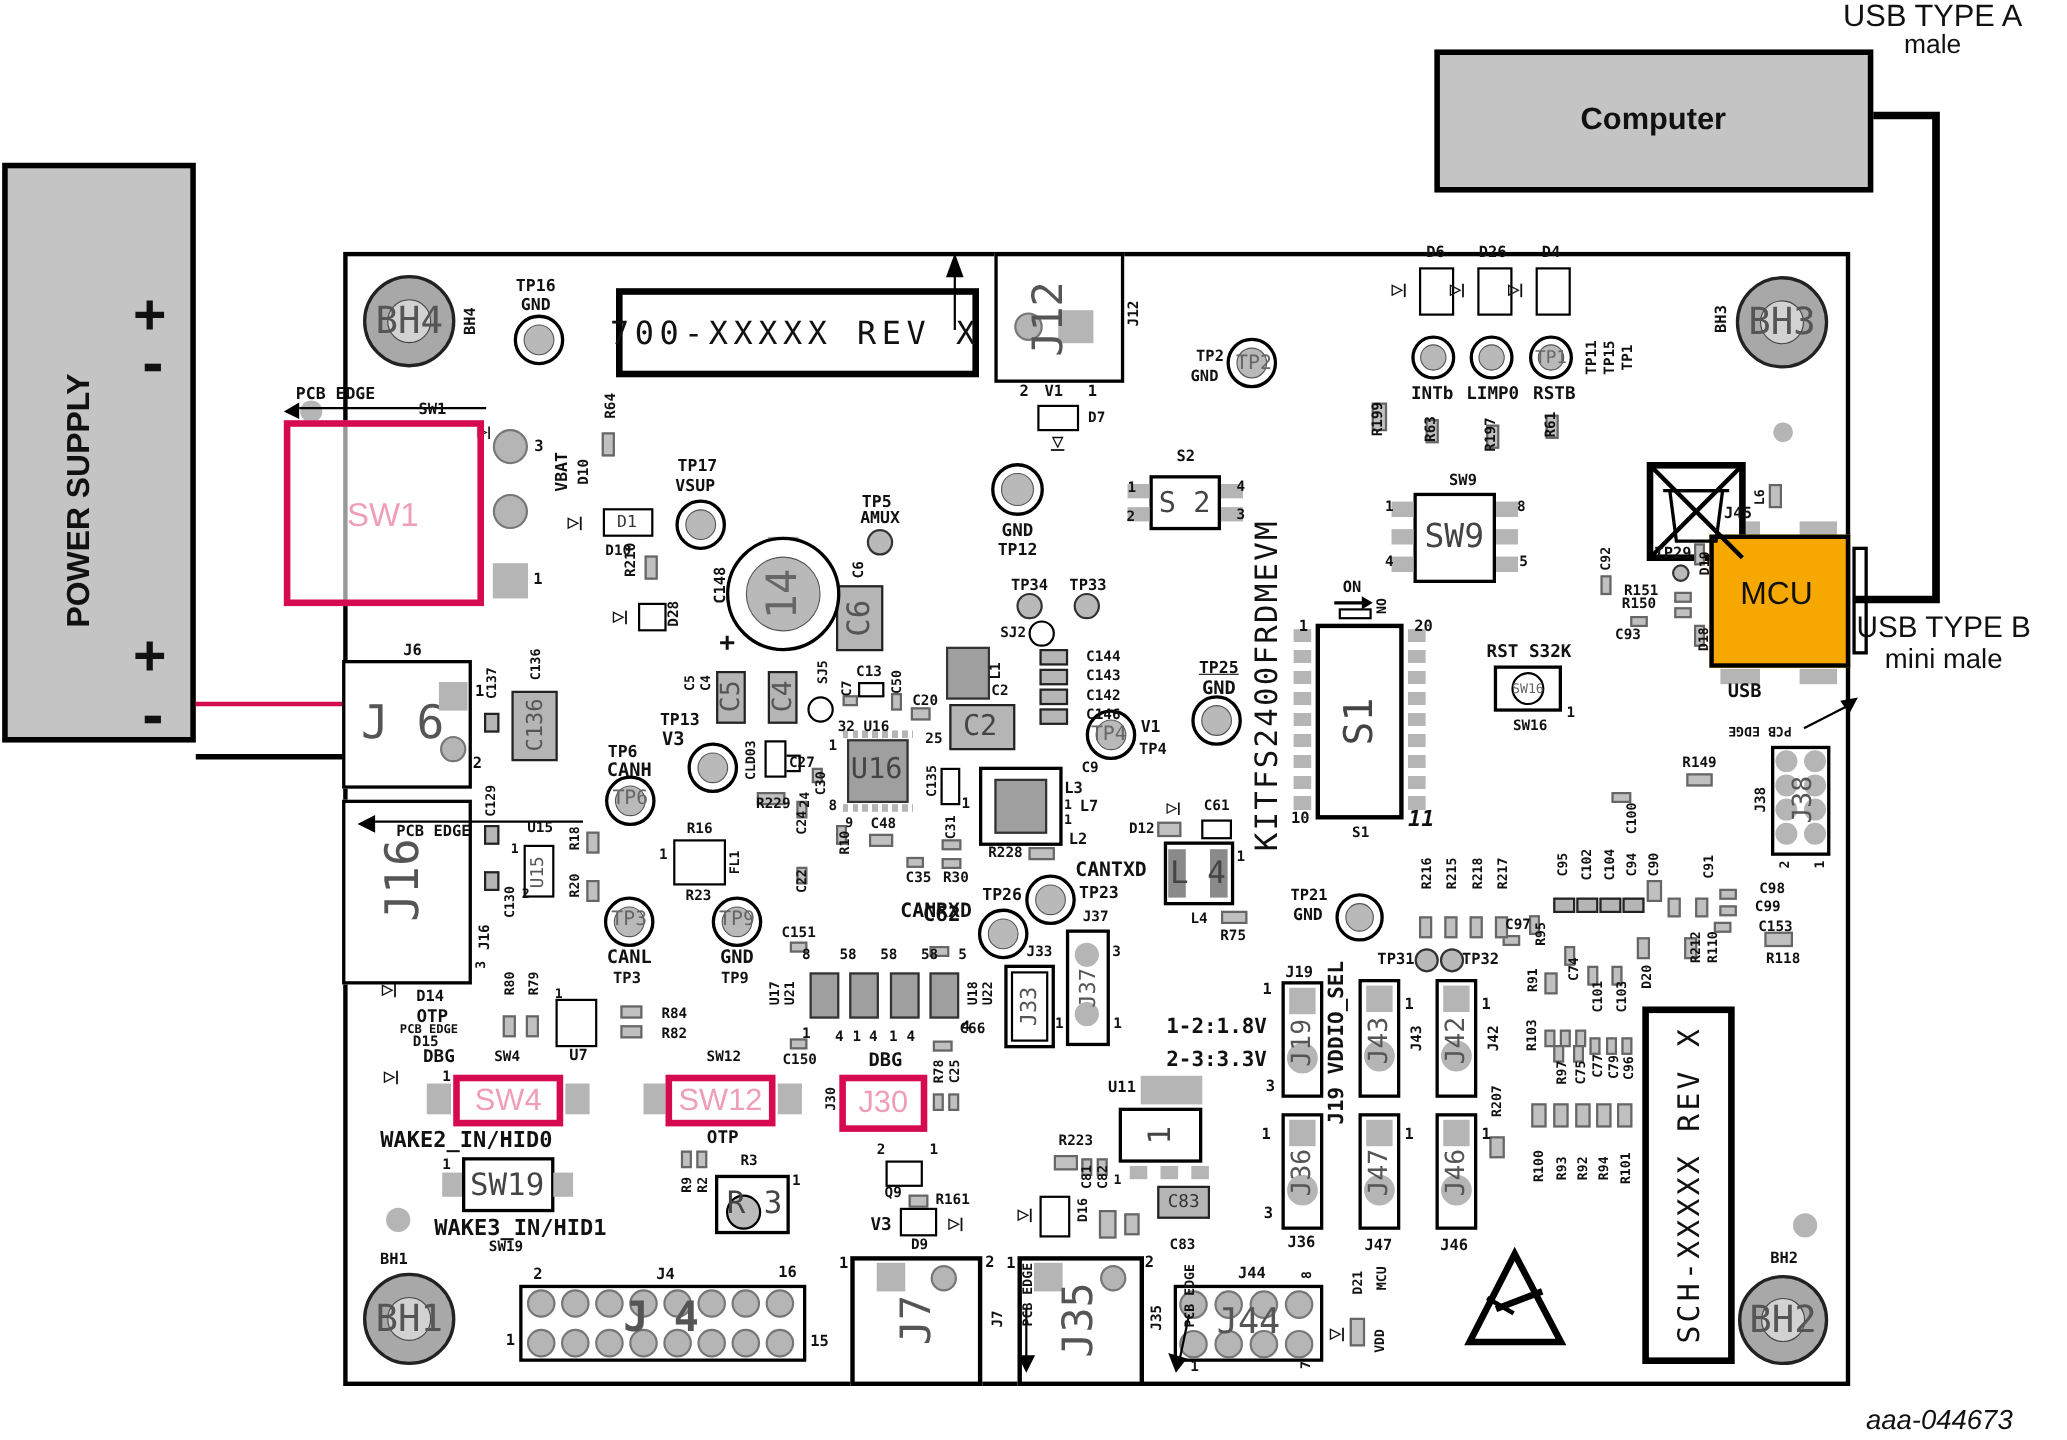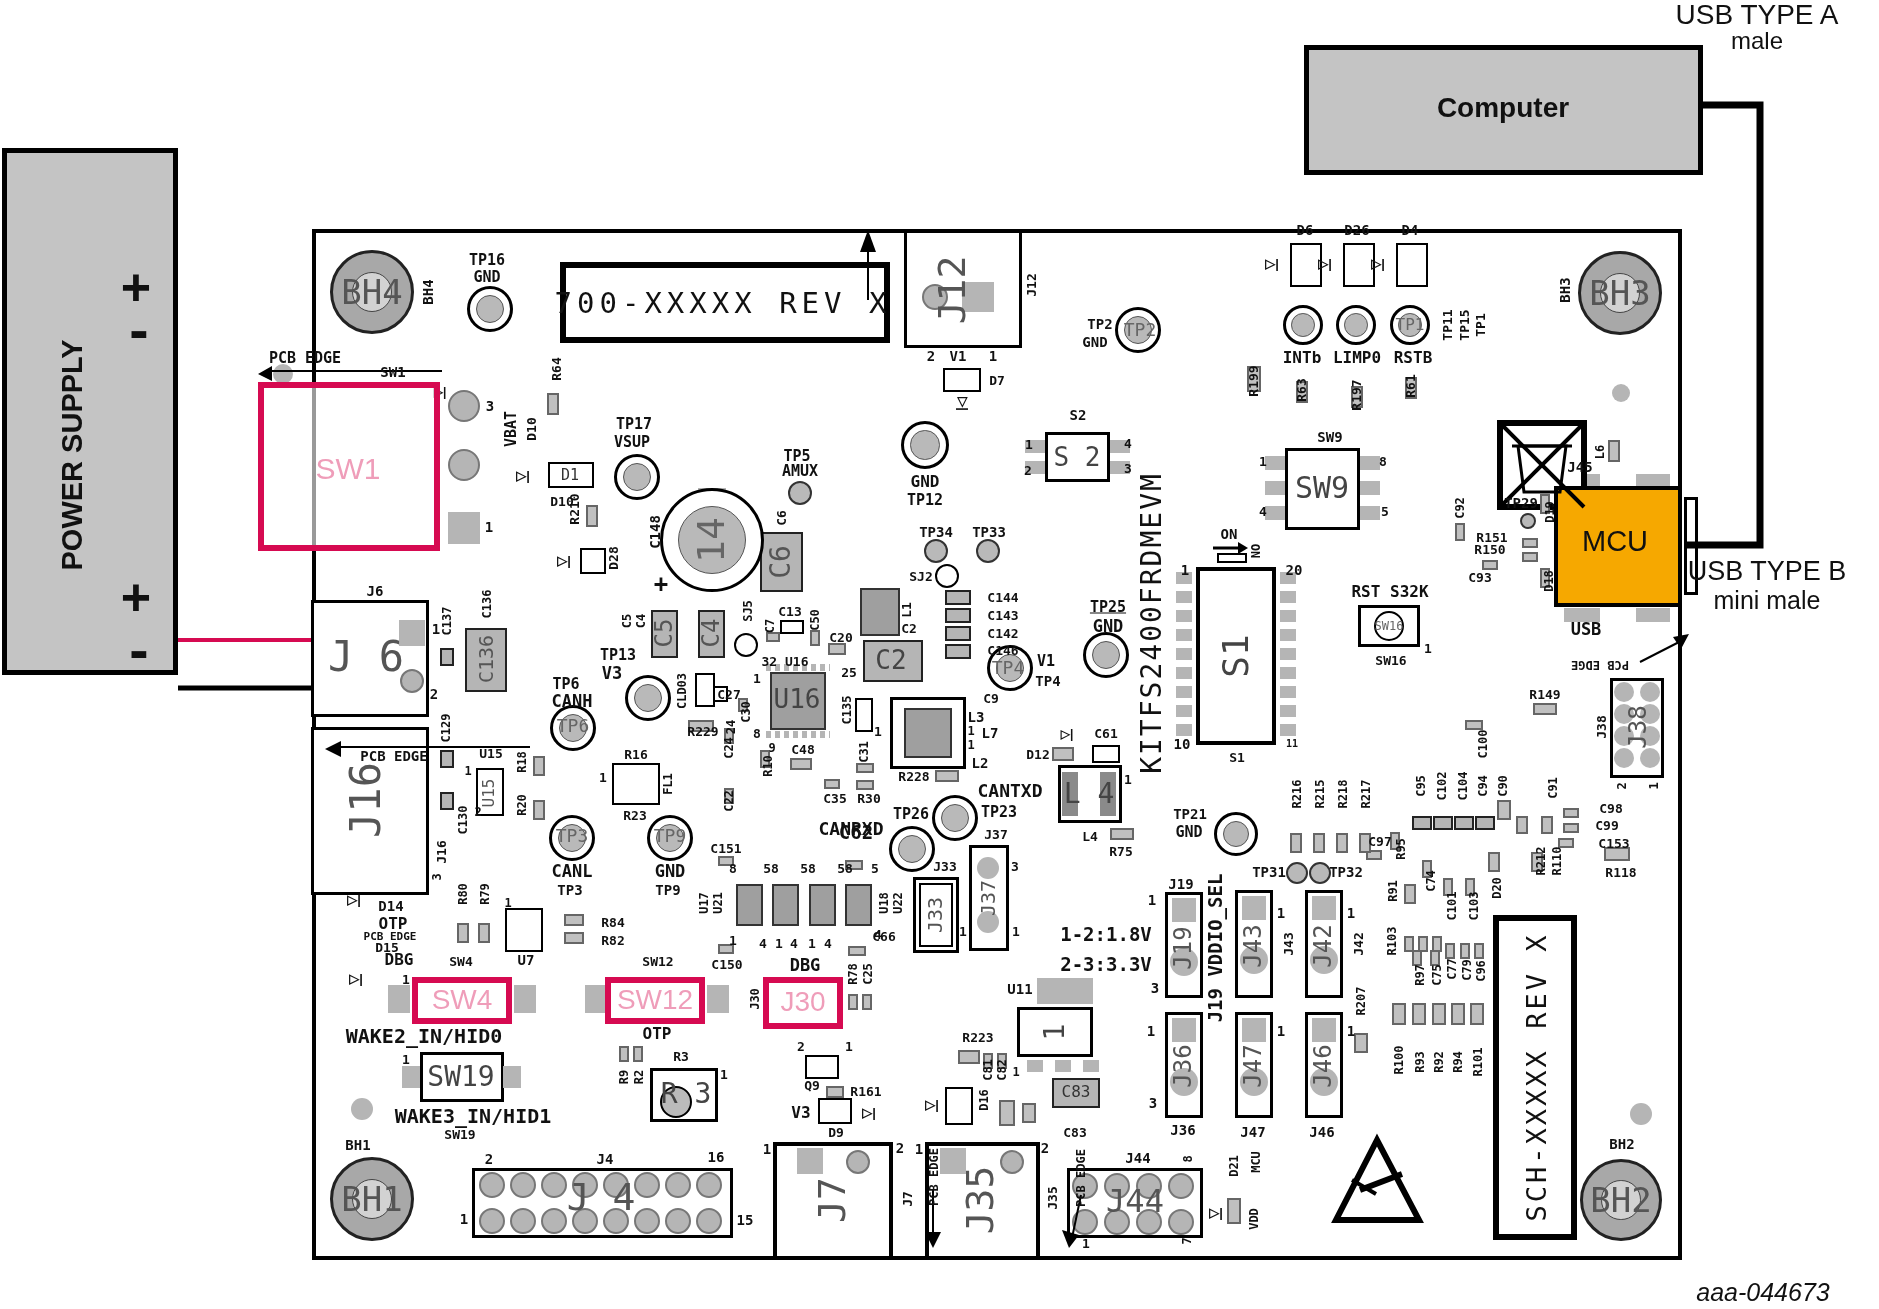--- a/index.html
+++ b/index.html
@@ -489,21 +489,21 @@
     <div class="txt " style="left: 1322px; top: 488px; font-size: 30px; color: rgb(68, 68, 68); font-weight: 400; transform: translate(-50%, -50%) rotate(0deg);">SW9</div>
     <div class="txt " style="left: 1263px; top: 461px; font-size: 13px; transform: translate(-50%, -50%) rotate(0deg);">1</div>
     <div class="txt " style="left: 1263px; top: 511px; font-size: 13px; transform: translate(-50%, -50%) rotate(0deg);">4</div>
     <div class="txt " style="left: 1383px; top: 461px; font-size: 13px; transform: translate(-50%, -50%) rotate(0deg);">8</div>
     <div class="txt " style="left: 1385px; top: 511px; font-size: 13px; transform: translate(-50%, -50%) rotate(0deg);">5</div>
     <div class="txt " style="left: 1229px; top: 534px; font-size: 14px; transform: translate(-50%, -50%) rotate(0deg);">ON</div>
     <div class="txt " style="left: 1256px; top: 551px; font-size: 12px; transform: translate(-50%, -50%) rotate(-90deg);">NO</div>
     <div class="txt " style="left: 1185px; top: 570px; font-size: 14px; transform: translate(-50%, -50%) rotate(0deg);">1</div>
     <div class="txt " style="left: 1294px; top: 570px; font-size: 14px; transform: translate(-50%, -50%) rotate(0deg);">20</div>
     <div class="txt " style="left: 1182px; top: 744px; font-size: 14px; transform: translate(-50%, -50%) rotate(0deg);">10</div>
-    <div class="txt " style="left: 1292px; top: 744px; font-size: 10px; transform: translate(-50%, -50%) rotate(0deg);">11</div>
+    <div class="txt " style="left: 1292px; top: 744px; font-size: 20px; transform: translate(-50%, -50%) rotate(0deg); font-style: italic;">11</div>
     <div class="txt " style="left: 1236px; top: 656px; font-size: 36px; color: rgb(68, 68, 68); font-weight: 400; transform: translate(-50%, -50%) rotate(-90deg);">S1</div>
     <div class="txt " style="left: 1237px; top: 757px; font-size: 13px; transform: translate(-50%, -50%) rotate(0deg);">S1</div>
     <div class="txt " style="left: 1390px; top: 592px; font-size: 16px; transform: translate(-50%, -50%) rotate(0deg);">RST S32K</div>
     <div class="txt " style="left: 1389px; top: 626px; font-size: 12px; color: rgb(102, 102, 102); font-weight: 400; transform: translate(-50%, -50%) rotate(0deg);">SW16</div>
     <div class="txt " style="left: 1391px; top: 660px; font-size: 13px; transform: translate(-50%, -50%) rotate(0deg);">SW16</div>
     <div class="txt " style="left: 1428px; top: 648px; font-size: 13px; transform: translate(-50%, -50%) rotate(0deg);">1</div>
     <div class="txt " style="left: 1521px; top: 503px; font-size: 14px; transform: translate(-50%, -50%) rotate(0deg);">TP29</div>
     <div class="txt " style="left: 1550px; top: 512px; font-size: 12px; transform: translate(-50%, -50%) rotate(-90deg);">D19</div>
     <div class="txt " style="left: 1492px; top: 537px; font-size: 13px; transform: translate(-50%, -50%) rotate(0deg);">R151</div>
     <div class="txt " style="left: 1490px; top: 549px; font-size: 13px; transform: translate(-50%, -50%) rotate(0deg);">R150</div>
@@ -645,21 +645,21 @@
     <div class="txt " style="left: 1002px; top: 1070px; font-size: 12px; transform: translate(-50%, -50%) rotate(-90deg);">C82</div>
     <div class="txt " style="left: 1016px; top: 1072px; font-size: 12px; transform: translate(-50%, -50%) rotate(0deg);">1</div>
     <div class="txt " style="left: 984px; top: 1100px; font-size: 12px; transform: translate(-50%, -50%) rotate(-90deg);">D16</div>
     <div class="txt " style="left: 1076px; top: 1092px; font-size: 16px; color: rgb(51, 51, 51); font-weight: 400; transform: translate(-50%, -50%) rotate(0deg);">C83</div>
     <div class="txt " style="left: 1075px; top: 1132px; font-size: 13px; transform: translate(-50%, -50%) rotate(0deg);">C83</div>
     <div class="txt " style="left: 489px; top: 1159px; font-size: 14px; transform: translate(-50%, -50%) rotate(0deg);">2</div>
     <div class="txt " style="left: 605px; top: 1159px; font-size: 14px; transform: translate(-50%, -50%) rotate(0deg);">J4</div>
     <div class="txt " style="left: 716px; top: 1157px; font-size: 14px; transform: translate(-50%, -50%) rotate(0deg);">16</div>
     <div class="txt " style="left: 464px; top: 1219px; font-size: 14px; transform: translate(-50%, -50%) rotate(0deg);">1</div>
     <div class="txt " style="left: 745px; top: 1220px; font-size: 14px; transform: translate(-50%, -50%) rotate(0deg);">15</div>
-    <div class="txt " style="left: 601px; top: 1197px; font-size: 38px; color: rgb(85, 85, 85); font-weight: 400; transform: translate(-50%, -50%) rotate(0deg);">J 4</div>
+    <div class="txt " style="left: 601px; top: 1197px; font-size: 38px; color: rgb(85, 85, 85); font-weight: 700; transform: translate(-50%, -50%) rotate(0deg);">J 4</div>
     <div class="txt " style="left: 358px; top: 1145px; font-size: 14px; transform: translate(-50%, -50%) rotate(0deg);">BH1</div>
     <div class="txt " style="left: 372px; top: 1199px; font-size: 34px; color: rgb(85, 85, 85); font-weight: 400; transform: translate(-50%, -50%) rotate(0deg);">BH1</div>
     <div class="txt " style="left: 1622px; top: 1144px; font-size: 14px; transform: translate(-50%, -50%) rotate(0deg);">BH2</div>
     <div class="txt " style="left: 1621px; top: 1200px; font-size: 34px; color: rgb(85, 85, 85); font-weight: 400; transform: translate(-50%, -50%) rotate(0deg);">BH2</div>
     <div class="txt " style="left: 1620px; top: 293px; font-size: 34px; color: rgb(85, 85, 85); font-weight: 400; transform: translate(-50%, -50%) rotate(0deg);">BH3</div>
     <div class="txt " style="left: 1565px; top: 290px; font-size: 14px; transform: translate(-50%, -50%) rotate(-90deg);">BH3</div>
     <div class="txt " style="left: 767px; top: 1149px; font-size: 14px; transform: translate(-50%, -50%) rotate(0deg);">1</div>
     <div class="txt " style="left: 900px; top: 1148px; font-size: 14px; transform: translate(-50%, -50%) rotate(0deg);">2</div>
     <div class="txt " style="left: 832px; top: 1200px; font-size: 38px; color: rgb(85, 85, 85); font-weight: 400; transform: translate(-50%, -50%) rotate(-90deg);">J7</div>
     <div class="txt " style="left: 907px; top: 1199px; font-size: 13px; transform: translate(-50%, -50%) rotate(-90deg);">J7</div>

